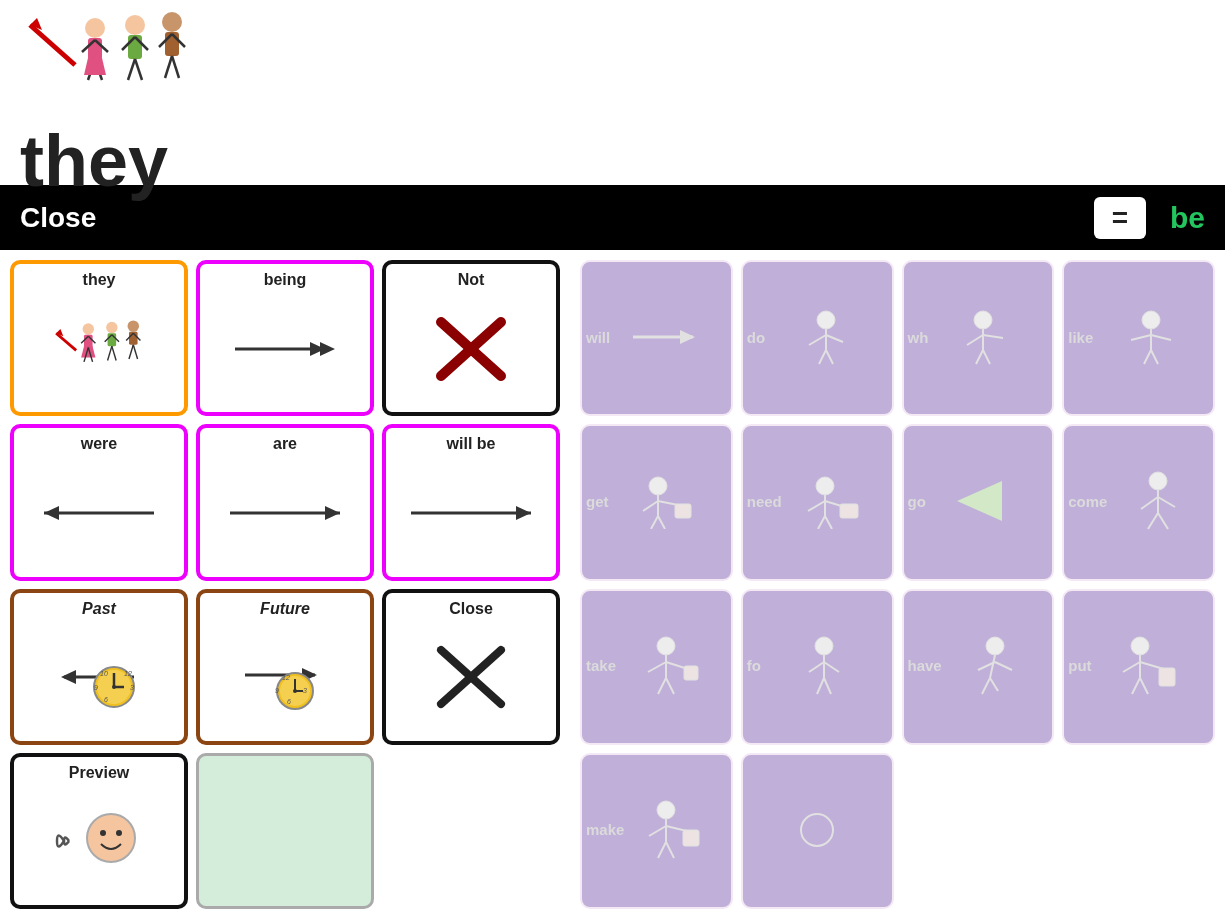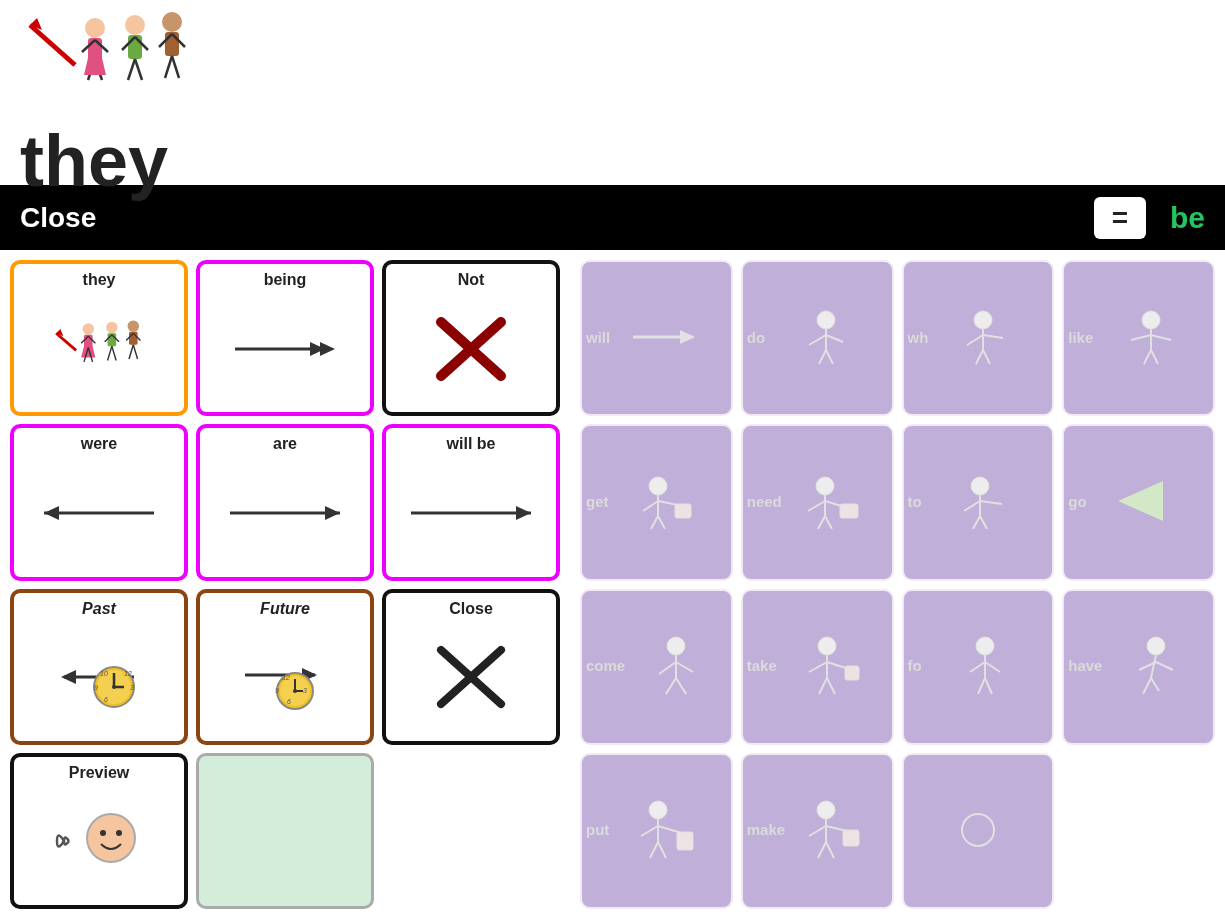--- a/index.html
+++ b/index.html
@@ -461,33 +461,20 @@
           <line x1="25" y1="21" x2="25" y2="42" stroke="#aaa" stroke-width="2"></line>
           <line x1="25" y1="27" x2="8" y2="37" stroke="#aaa" stroke-width="2"></line>
           <line x1="25" y1="27" x2="48" y2="34" stroke="#aaa" stroke-width="2"></line>
           <rect x="40" y="30" width="18" height="14" rx="2" fill="#d0b0b0" stroke="#aaa" stroke-width="1"></rect>
           <line x1="25" y1="42" x2="18" y2="55" stroke="#aaa" stroke-width="2"></line>
           <line x1="25" y1="42" x2="32" y2="55" stroke="#aaa" stroke-width="2"></line>
         </svg>
       </div>
     </div>
 
-    <div class="right-card">
-      <div class="right-card-label">to</div>
-      <div class="right-card-visual">
-        <svg width="70" height="55" viewBox="0 0 70 55">
-          <circle cx="30" cy="12" r="9" fill="#ccc" stroke="#aaa" stroke-width="1"></circle>
-          <line x1="30" y1="21" x2="30" y2="42" stroke="#aaa" stroke-width="2"></line>
-          <line x1="30" y1="27" x2="14" y2="37" stroke="#aaa" stroke-width="2"></line>
-          <line x1="30" y1="27" x2="52" y2="30" stroke="#aaa" stroke-width="2"></line>
-          <line x1="30" y1="42" x2="23" y2="55" stroke="#aaa" stroke-width="2"></line>
-          <line x1="30" y1="42" x2="37" y2="55" stroke="#aaa" stroke-width="2"></line>
-        </svg>
-      </div>
-    </div>
 
     <div class="right-card">
       <div class="right-card-label">go</div>
       <div class="right-card-visual">
         <svg width="80" height="50" viewBox="0 0 80 50">
           <polygon points="10,25 55,5 55,45" fill="#80c060"></polygon>
         </svg>
       </div>
     </div>
 

